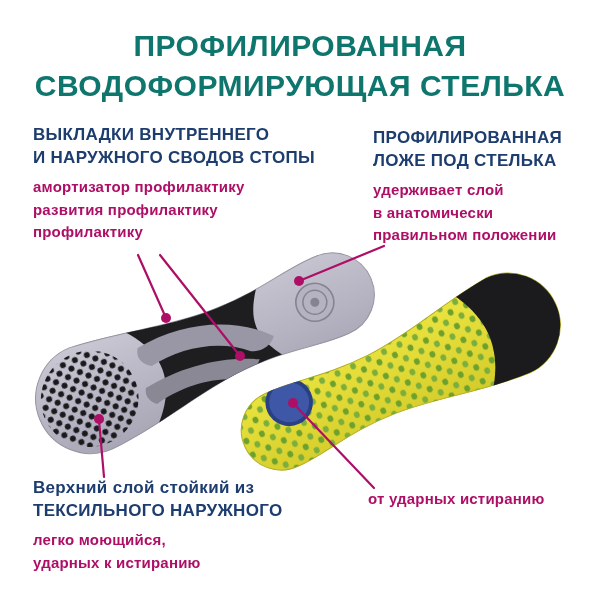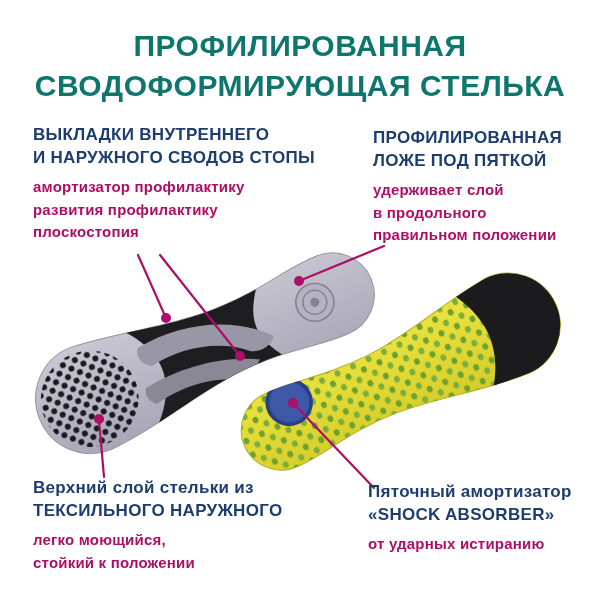--- a/index.html
+++ b/index.html
@@ -97,50 +97,46 @@
   </header>
 
   <div class="ann ann-arch">
     <div class="h">
       <div>ВЫКЛАДКИ ВНУТРЕННЕГО</div>
       <div>И НАРУЖНОГО СВОДОВ СТОПЫ</div>
     </div>
     <div class="n">
       <div>амортизатор профилактику</div>
       <div>развития профилактику</div>
-      <div>плоскостопия</div>
+      <div>профилактику</div>
     </div>
   </div>
 
   <div class="ann ann-heel">
     <div class="h">
       <div>ПРОФИЛИРОВАННАЯ</div>
-      <div>ЛОЖЕ ПОД ПЯТКОЙ</div>
+      <div>ЛОЖЕ ПОД СТЕЛЬКА</div>
     </div>
     <div class="n">
       <div>удерживает слой</div>
-      <div>в продольного</div>
+      <div>в анатомически</div>
       <div>правильном положении</div>
     </div>
   </div>
 
   <div class="ann ann-textile">
     <div class="h">
-      <div>Верхний слой стельки из</div>
+      <div>Верхний слой стойкий из</div>
       <div>ТЕКСИЛЬНОГО НАРУЖНОГО</div>
     </div>
     <div class="n">
       <div>легко моющийся,</div>
-      <div>стойкий к положении</div>
+      <div>ударных к истиранию</div>
     </div>
   </div>
 
   <div class="ann ann-shock">
-    <div class="h">
-      <div>Пяточный амортизатор</div>
-      <div>«SHOCK ABSORBER»</div>
-    </div>
     <div class="n">
       <div>от ударных истиранию</div>
     </div>
   </div>
 
 </div>
 
 </body></html>

